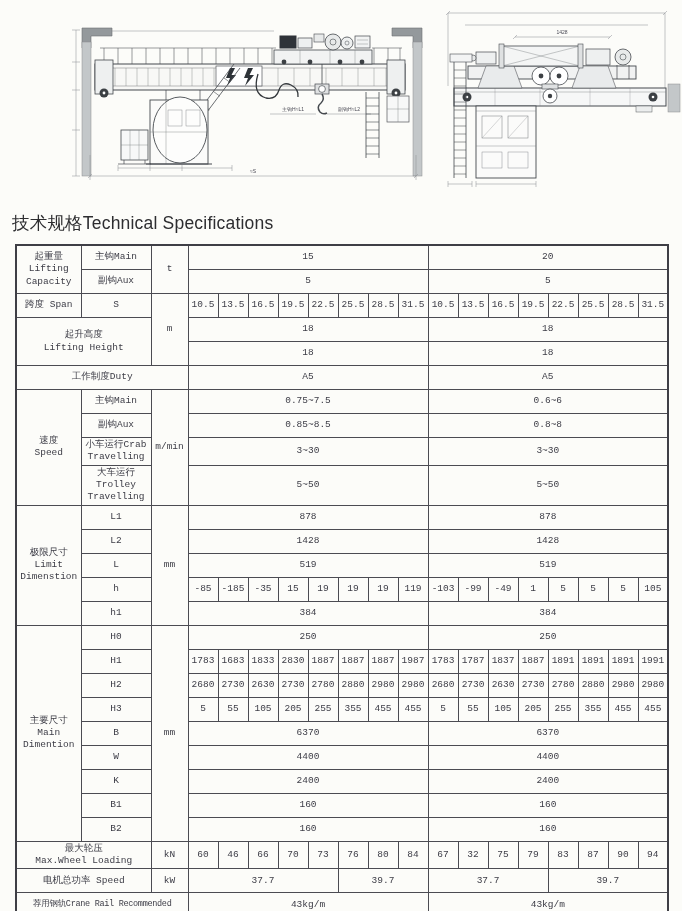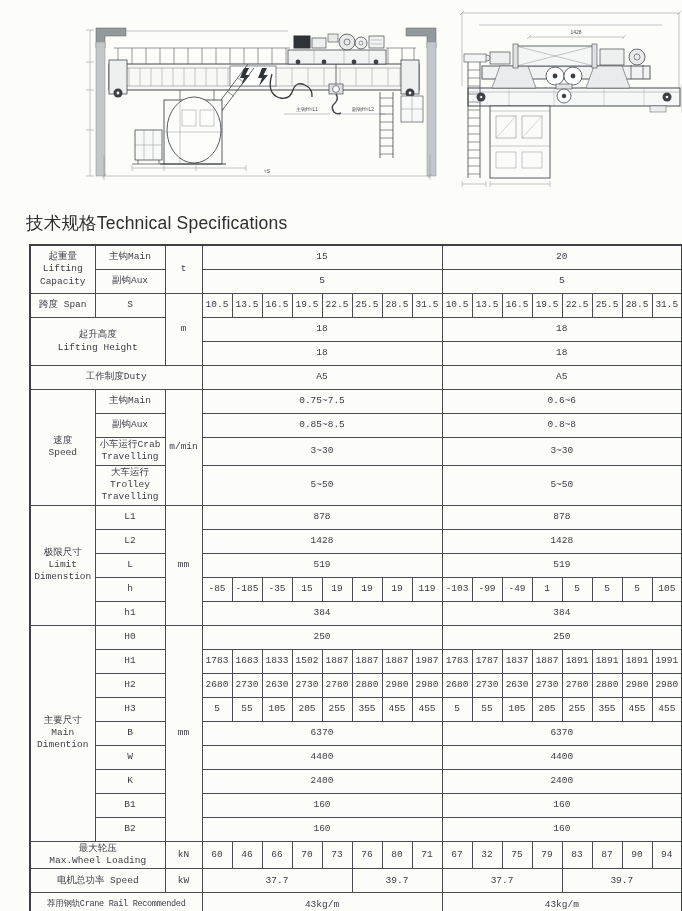--- a/index.html
+++ b/index.html
@@ -1,21 +1,21 @@
 <!DOCTYPE html>
 <html><head>
 <meta charset="utf-8">
 <style>
   html,body{margin:0;padding:0;}
   body{
     width:682px;height:911px;overflow:hidden;
     background:#fcfcf9;
     font-family:"Liberation Sans","DejaVu Sans",sans-serif;
   }
-  .page{width:556px;height:911px;position:relative;padding-left:14px;}
+  .page{width:556px;height:911px;position:relative;}
   svg.drawing{display:block;}
   h1.doc-title{
     margin:3px 0 9px 12px;
     font-size:17.5px;font-weight:500;color:#2d2d30;letter-spacing:.2px;
     font-family:"Liberation Sans","DejaVu Sans",sans-serif;
   }
   table.spec{
     border-collapse:collapse;table-layout:fixed;
     width:652px;margin-left:15px;
     border:2px solid #3f3f46;
@@ -392,21 +392,21 @@
           <td>H0</td>
           <td rowspan="9">mm</td>
           <td colspan="8">250</td>
           <td colspan="8">250</td>
         </tr>
         <tr>
           <td>H1</td>
           <td>1783</td>
           <td>1683</td>
           <td>1833</td>
-          <td>1502</td>
+          <td>2830</td>
           <td>1887</td>
           <td>1887</td>
           <td>1887</td>
           <td>1987</td>
           <td>1783</td>
           <td>1787</td>
           <td>1837</td>
           <td>1887</td>
           <td>1891</td>
           <td>1891</td>
@@ -480,21 +480,21 @@
           <td colspan="2">最大轮压
 Max.Wheel Loading</td>
           <td>kN</td>
           <td>60</td>
           <td>46</td>
           <td>66</td>
           <td>70</td>
           <td>73</td>
           <td>76</td>
           <td>80</td>
-          <td>71</td>
+          <td>84</td>
           <td>67</td>
           <td>32</td>
           <td>75</td>
           <td>79</td>
           <td>83</td>
           <td>87</td>
           <td>90</td>
           <td>94</td>
         </tr>
         <tr>

